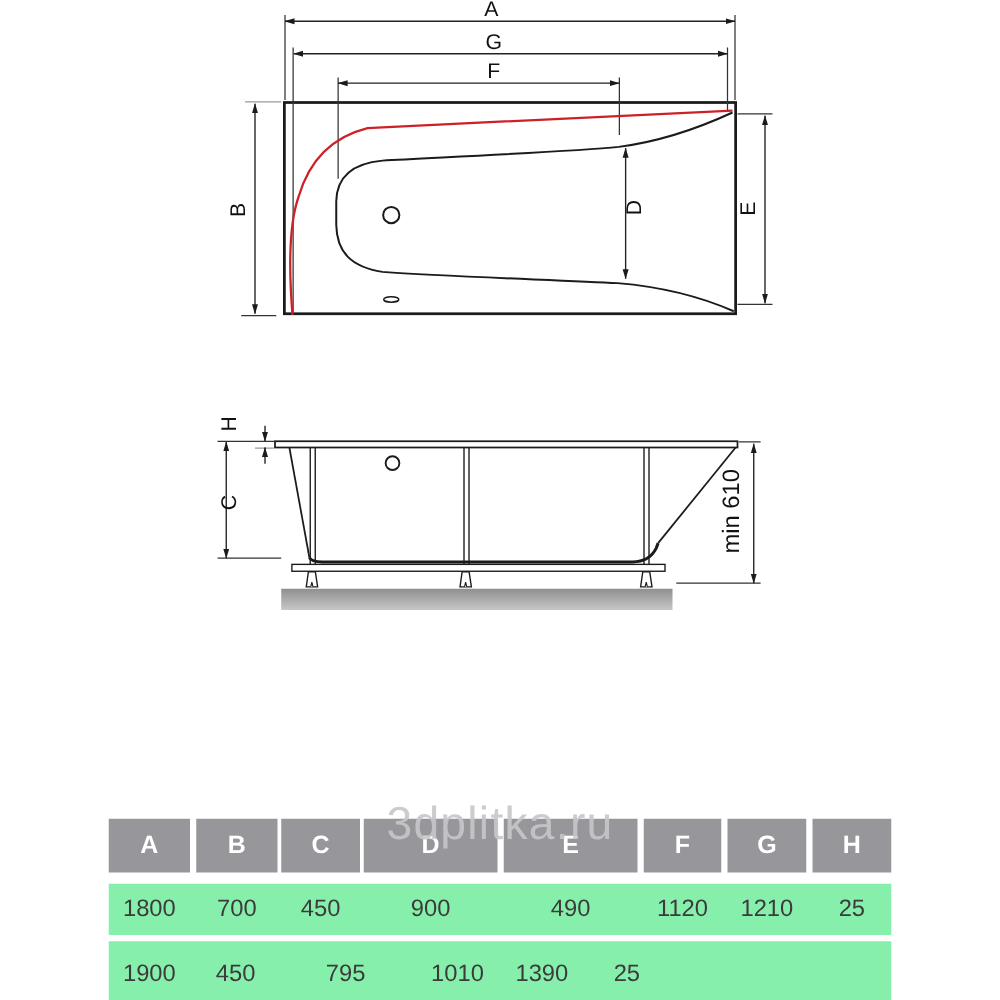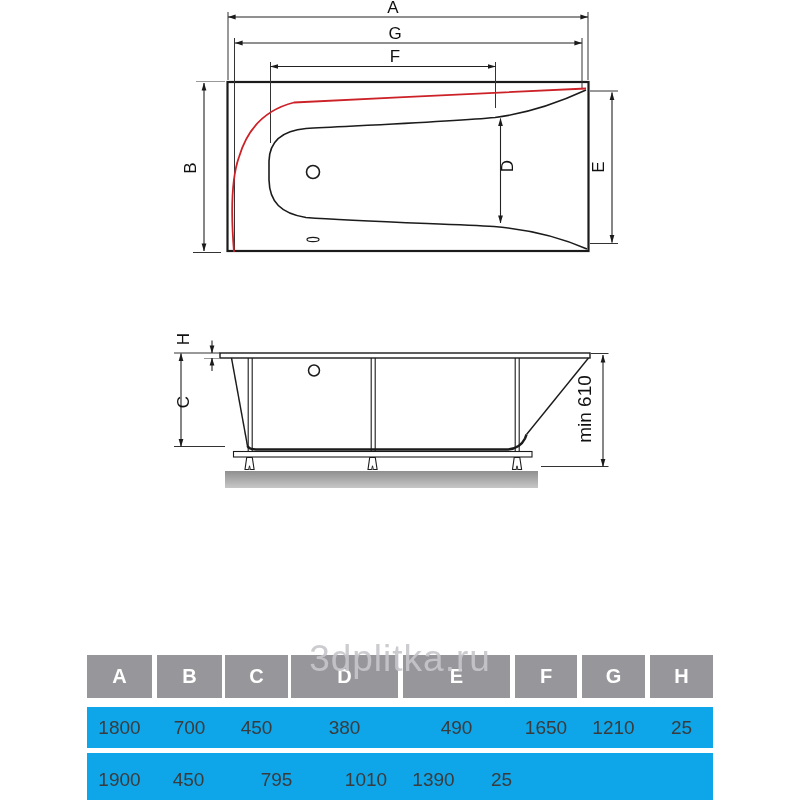--- a/index.html
+++ b/index.html
@@ -7,21 +7,21 @@
         font-family:"Liberation Sans", sans-serif;}
   #drawing{position:absolute;left:0;top:0;}
   .dim-text{font-family:"Liberation Sans",sans-serif;font-size:17px;fill:#111;}
   .dim-text-big{font-family:"Liberation Sans",sans-serif;font-size:19px;fill:#111;}
 
   
   #spec-table{position:absolute;left:87px;top:655px;width:626px;}
   .thead{display:flex;height:43px;}
   .th{background:#97979b;color:#ffffff;font-weight:bold;font-size:20px;
       display:flex;align-items:center;justify-content:center;}
-  .trow{display:flex;background:#0ea5e9;color:#3b3b3b;font-size:19px;}
+  .trow{display:flex;background:#86efac;color:#3b3b3b;font-size:19px;}
   .row1{position:absolute;left:0;top:52px;height:41px;width:626px;}
   .row2{position:absolute;left:0;top:98px;height:53px;width:626px;}
   .td{display:flex;align-items:center;justify-content:center;}
   .cw0{width:65px;margin-right:5px;}
   .cw1{width:65px;margin-right:3px;}
   .cw2{width:63px;margin-right:3px;}
   .cw3{width:107px;margin-right:5px;}
   .cw4{width:107px;margin-right:5px;}
   .cw5{width:62px;margin-right:5px;}
   .cw6{width:63px;margin-right:5px;}
@@ -162,23 +162,23 @@
       <div class="th cw4">E</div>
       <div class="th cw5">F</div>
       <div class="th cw6">G</div>
       <div class="th cw7">H</div>
     </div>
 
     <div class="trow row1">
       <div class="td cw0">1800</div>
       <div class="td cw1">700</div>
       <div class="td cw2">450</div>
-      <div class="td cw3">380</div>
+      <div class="td cw3">900</div>
       <div class="td cw4">490</div>
-      <div class="td cw5">1650</div>
+      <div class="td cw5">1120</div>
       <div class="td cw6">1210</div>
       <div class="td cw7">25</div>
     </div>
 
     <div class="trow row2">
       <div class="td cw0">1900</div>
       <div class="td cw2">450</div>
       <div class="td cw3">795</div>
       <div class="td cw5">1010</div>
       <div class="td cw6">1390</div>

